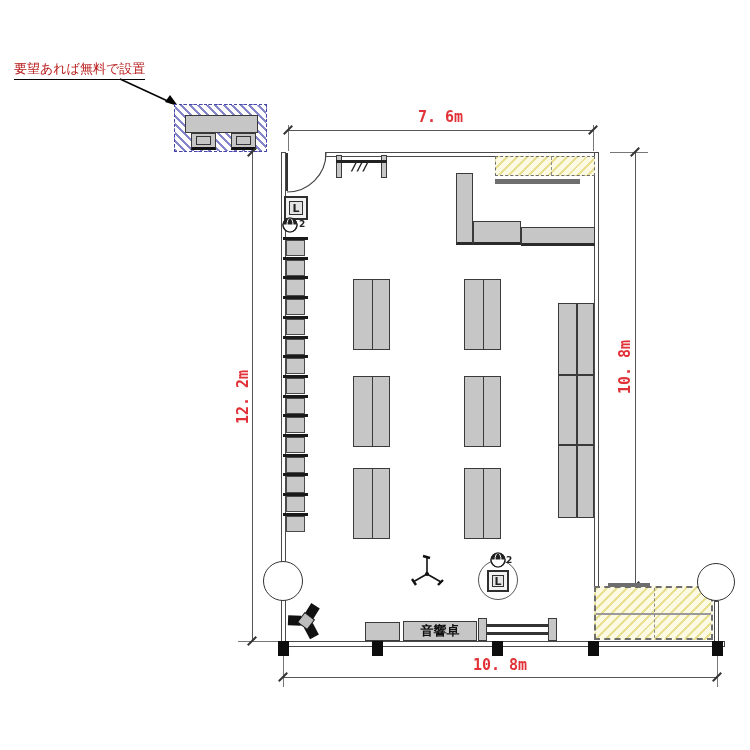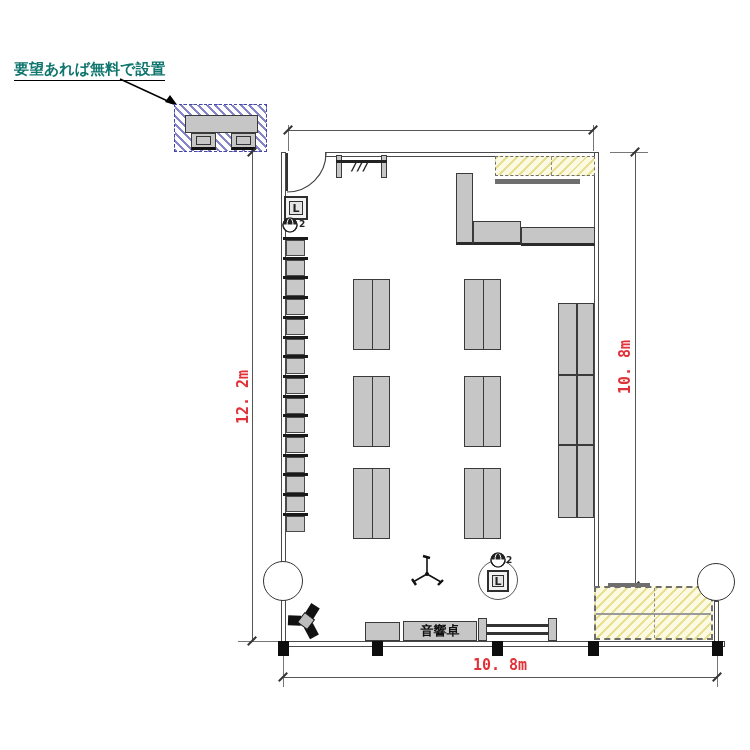--- a/index.html
+++ b/index.html
@@ -28,21 +28,21 @@
     background:repeating-linear-gradient(45deg,#8585c9 0px,#8585c9 2px,#ffffff 2px,#ffffff 6px);}
   .hatch-yellow{position:absolute;border:1.5px dashed #6e6e6e;box-sizing:border-box;
     background:repeating-linear-gradient(135deg,#e9df90 0px,#e9df90 2px,#fdfae3 2px,#fdfae3 7px);}
   .dash-v{position:absolute;border-left:1.5px dashed #8a8a8a;}
   .solid-h{position:absolute;background:#9a9a9a;}
   
   .lbox{position:absolute;background:#f2f2f2;border:2px solid #2e2e2e;box-sizing:border-box;}
   .lbox-inner{position:absolute;left:3px;top:3px;right:3px;bottom:3px;border:1px solid #2e2e2e;
     display:flex;align-items:center;justify-content:center;font-size:11px;font-weight:bold;color:#222;background:#e4e4e4;}
   .circle{position:absolute;border:1.5px solid #333;border-radius:50%;background:#ffffff;box-sizing:border-box;}
-  .callout-text{position:absolute;font-size:15px;font-weight:bold;color:#0f766e;
+  .callout-text{position:absolute;font-size:13px;font-weight:normal;color:#b91c1c;
     border-bottom:1.5px solid #000;padding-bottom:1px;white-space:nowrap;}
   .jp-label{color:#111;font-weight:bold;}
   .marks{position:absolute;font-style:italic;font-weight:bold;color:#222;font-size:13px;letter-spacing:1px;}
   .tinynum{position:absolute;font-size:9px;color:#222;font-weight:bold;}
   svg{position:absolute;overflow:visible;}
 </style>
 </head>
 <body>
 
 <div class="canvas">
@@ -61,20 +61,21 @@
     <div class="gray" style="left:56px;top:28px;width:25px;height:17px;border-bottom:3px solid #111;">
       <div style="position:absolute;left:4px;top:2px;right:4px;bottom:2px;border:1px solid #333;"></div>
     </div>
   </div>
 
   <div class="dimline" style="left:288px;top:130px;width:305px;height:1px;"></div>
   <div class="extline" style="left:288px;top:125px;width:1px;height:26px;"></div>
   <div class="extline" style="left:593px;top:125px;width:1px;height:26px;"></div>
   <div class="tick" style="left:282px;top:129px;"></div>
   <div class="tick" style="left:587px;top:129px;"></div>
+  <div class="dimlabel" style="left:288px;top:108px;width:305px;">7. 6m</div>
 
   <div class="dimline" style="left:252px;top:151px;width:1px;height:490px;"></div>
   <div class="extline" style="left:238px;top:641px;width:44px;height:1px;"></div>
   <div class="tick" style="left:246px;top:151px;"></div>
   <div class="tick" style="left:246px;top:640px;"></div>
   <div class="dimlabel vert" style="left:203px;top:388px;width:80px;">12. 2m</div>
 
   <div class="dimline" style="left:635px;top:152px;width:1px;height:434px;"></div>
   <div class="extline" style="left:610px;top:152px;width:38px;height:1px;"></div>
   <div class="tick" style="left:629px;top:151px;"></div>

